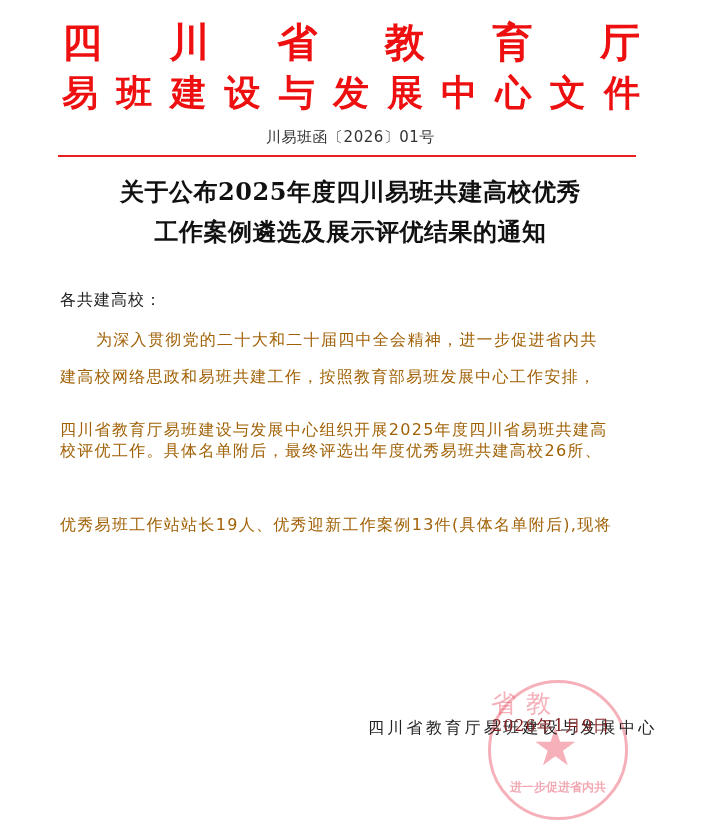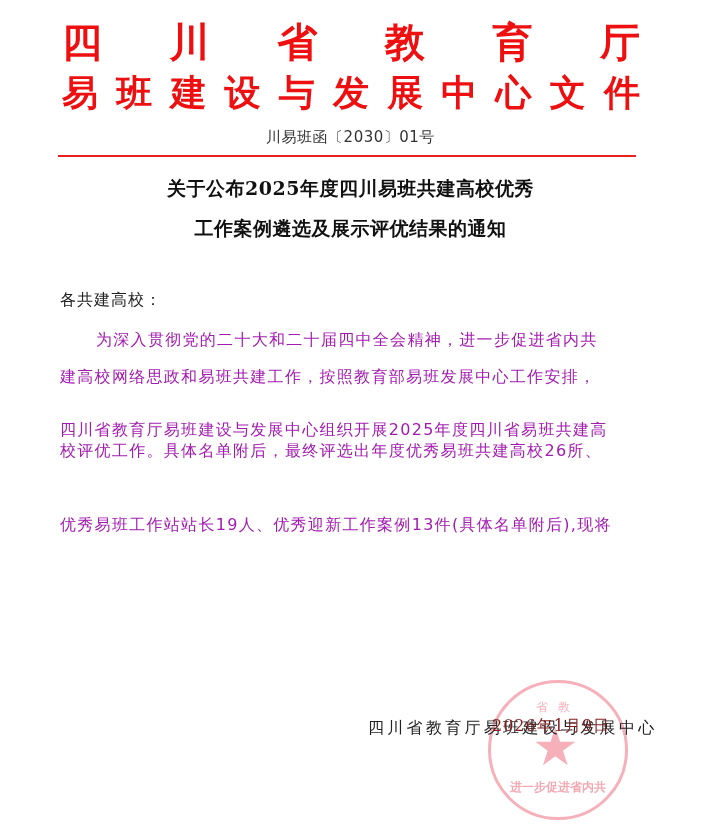--- a/index.html
+++ b/index.html
@@ -29,54 +29,54 @@
       position: absolute; left: 0; top: 128px; width: 701px; text-align: center;
       font-size: 15px; color: #333; letter-spacing: 0.5px;
       font-family: "DejaVu Sans", sans-serif;
     }
     .red-rule {
       position: absolute; left: 58px; top: 155px; width: 578px; height: 2px; background: #e82020;
     }
 
     .title {
       position: absolute; left: 0; width: 701px; text-align: center;
-      font-family: "DejaVu Serif", serif; font-weight: bold; font-size: 19px; color: #111;
+      font-family: "DejaVu Serif", serif; font-weight: bold; font-size: 24px; color: #111;
       letter-spacing: 0.5px;
     }
     .title.l1 { top: 176px; }
     .title.l2 { top: 216px; }
 
     .salutation {
       position: absolute; left: 60px; top: 290px; font-size: 16px;
       font-family: "DejaVu Sans", sans-serif; letter-spacing: 1px; color: #222;
     }
     .body-line {
       position: absolute; left: 60px; width: 600px; font-size: 16px;
-      font-family: "DejaVu Sans", sans-serif; letter-spacing: 1.3px; color: #a21caf;
+      font-family: "DejaVu Sans", sans-serif; letter-spacing: 1.3px; color: #a16207;
       white-space: nowrap;
     }
     .body-line.indent { left: 96px; }
 
     .attachment {
       position: absolute; left: 98px; top: 625px; font-size: 16px;
       font-family: "DejaVu Sans", sans-serif; letter-spacing: 1px; color: #222;
     }
 
     .seal {
       position: absolute; left: 488px; top: 680px; width: 140px; height: 140px;
       border-radius: 50%; border: 3px solid rgba(232,80,100,0.45);
       box-sizing: border-box;
     }
     .seal-star {
       position: absolute; left: 41px; top: 38px; font-size: 52px; line-height: 52px;
       color: rgba(232,80,100,0.45); font-family: "DejaVu Sans", sans-serif;
     }
     .seal-top {
-      position: absolute; left: 0; top: 16px; width: 134px; text-align: center;
-      font-size: 12px; color: rgba(232,80,100,0.45); letter-spacing: 10px;
+      position: absolute; left: 0; top: 4px; width: 134px; text-align: left;
+      font-size: 25px; color: rgba(232,80,100,0.45); letter-spacing: 10px;
       font-family: "DejaVu Serif", serif;
     }
     .seal-bottom {
       position: absolute; left: 0; top: 96px; width: 134px; text-align: center;
       font-size: 12px; color: rgba(232,80,100,0.5); font-weight: bold;
       font-family: "DejaVu Serif", serif;
     }
 
     .signature {
       position: absolute; left: 368px; top: 718px; font-size: 16px;
@@ -110,21 +110,21 @@
     <span>设</span>
     <span>与</span>
     <span>发</span>
     <span>展</span>
     <span>中</span>
     <span>心</span>
     <span>文</span>
     <span>件</span>
   </div>
 
-  <div class="doc-number">川易班函〔2030〕01号</div>
+  <div class="doc-number">川易班函〔2026〕01号</div>
   <div class="red-rule"></div>
 
   <div class="title l1">关于公布2025年度四川易班共建高校优秀</div>
   <div class="title l2">工作案例遴选及展示评优结果的通知</div>
 
   <div class="salutation">各共建高校：</div>
 
   <div class="body-line indent" style="top:330px;">为深入贯彻党的二十大和二十届四中全会精神，进一步促进省内共</div>
   <div class="body-line" style="top:367px;">建高校网络思政和易班共建工作，按照教育部易班发展中心工作安排，</div>
   <div class="body-line" style="top:404px;margin-top:16px;">四川省教育厅易班建设与发展中心组织开展2025年度四川省易班共建高</div>

